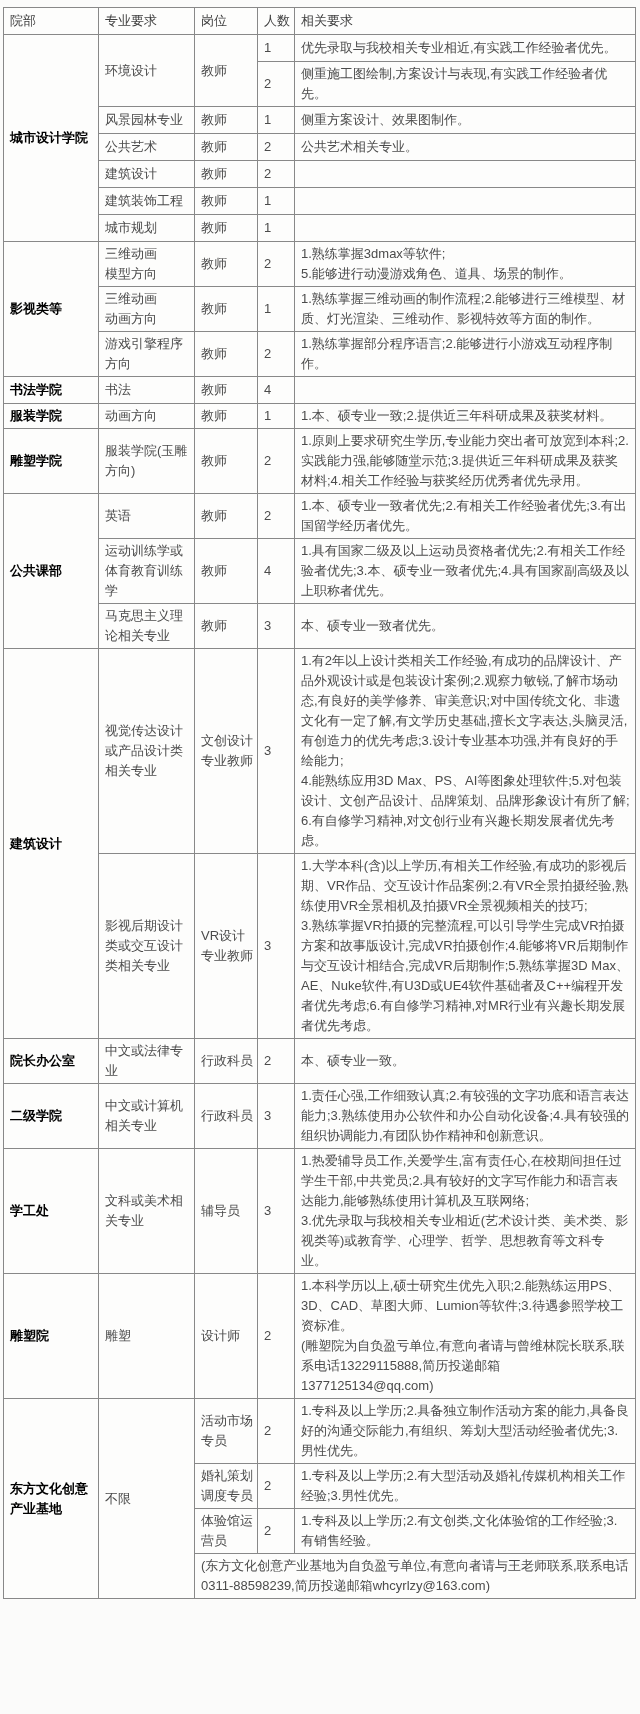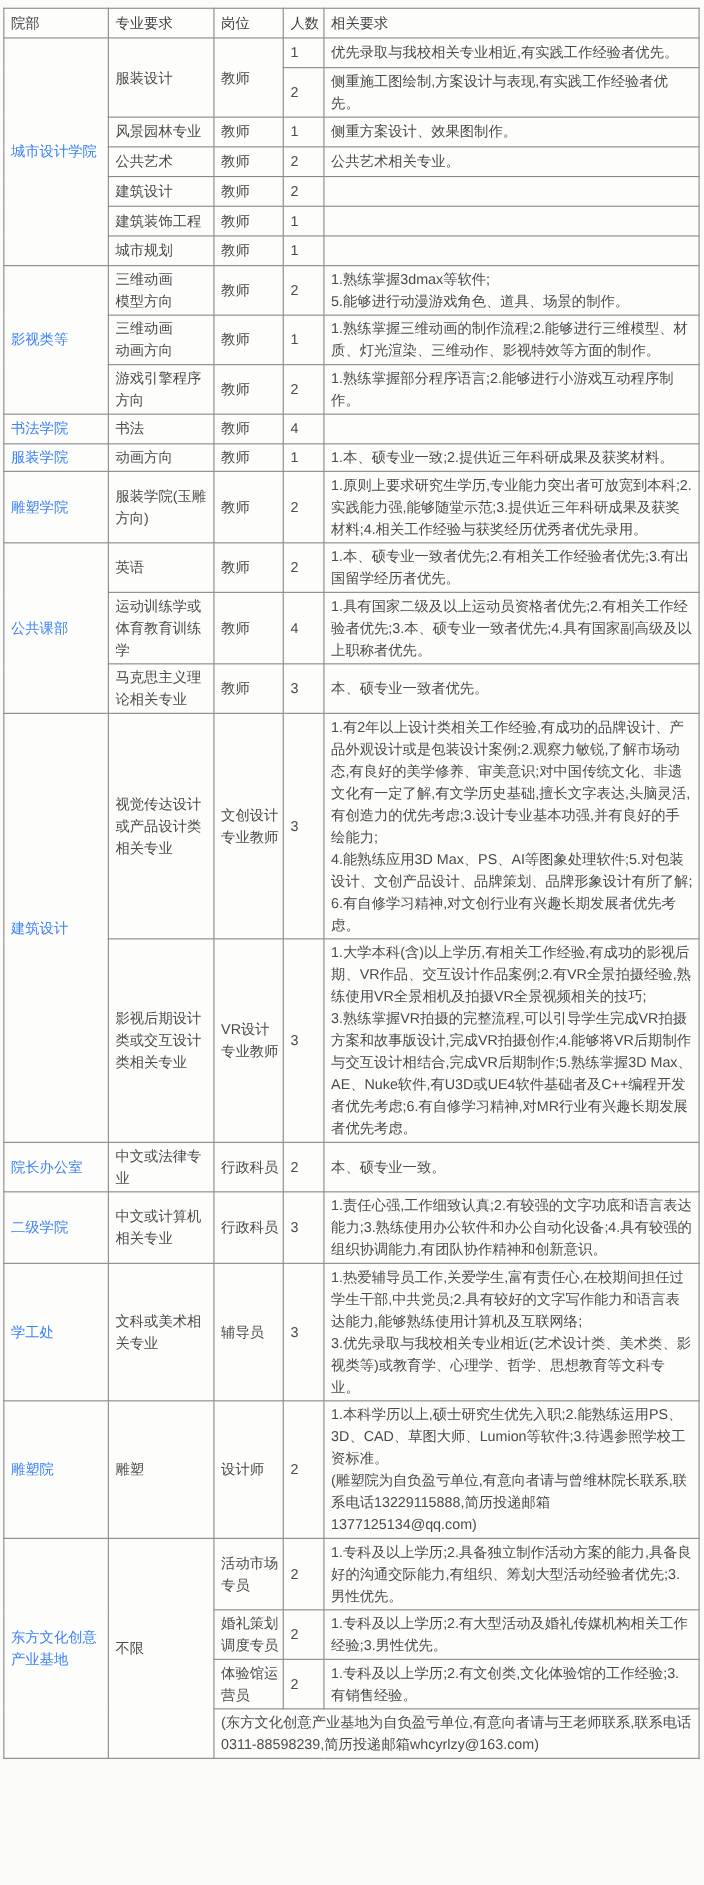--- a/index.html
+++ b/index.html
@@ -30,22 +30,22 @@
     text-align: left;
     white-space: pre-line;
     overflow-wrap: break-word;
   }
   th {
     font-weight: normal;
     color: #3f3f3f;
     height: 22px;
   }
   td.dept {
-    font-weight: normal;
-    color: #3b82f6;
+    font-weight: bold;
+    color: #000000;
     margin-top: 32px;
   }
   td.count {
     padding-left: 6px;
   }
   td.req {
     padding-right: 5px;
   }
   tr.simple td {
     height: 22px;
@@ -68,21 +68,21 @@
         <th>院部</th>
         <th>专业要求</th>
         <th>岗位</th>
         <th>人数</th>
         <th>相关要求</th>
       </tr>
     </thead>
     <tbody>
         <tr class="simple">
           <td class="dept" rowspan="7">城市设计学院</td>
-          <td class="major" rowspan="2">服装设计</td>
+          <td class="major" rowspan="2">环境设计</td>
           <td class="pos" rowspan="2">教师</td>
           <td class="count">1</td>
           <td class="req">优先录取与我校相关专业相近,有实践工作经验者优先。</td>
         </tr>
         <tr>
           <td class="count">2</td>
           <td class="req">侧重施工图绘制,方案设计与表现,有实践工作经验者优先。</td>
         </tr>
         <tr class="simple">
           <td class="major">风景园林专业</td>

